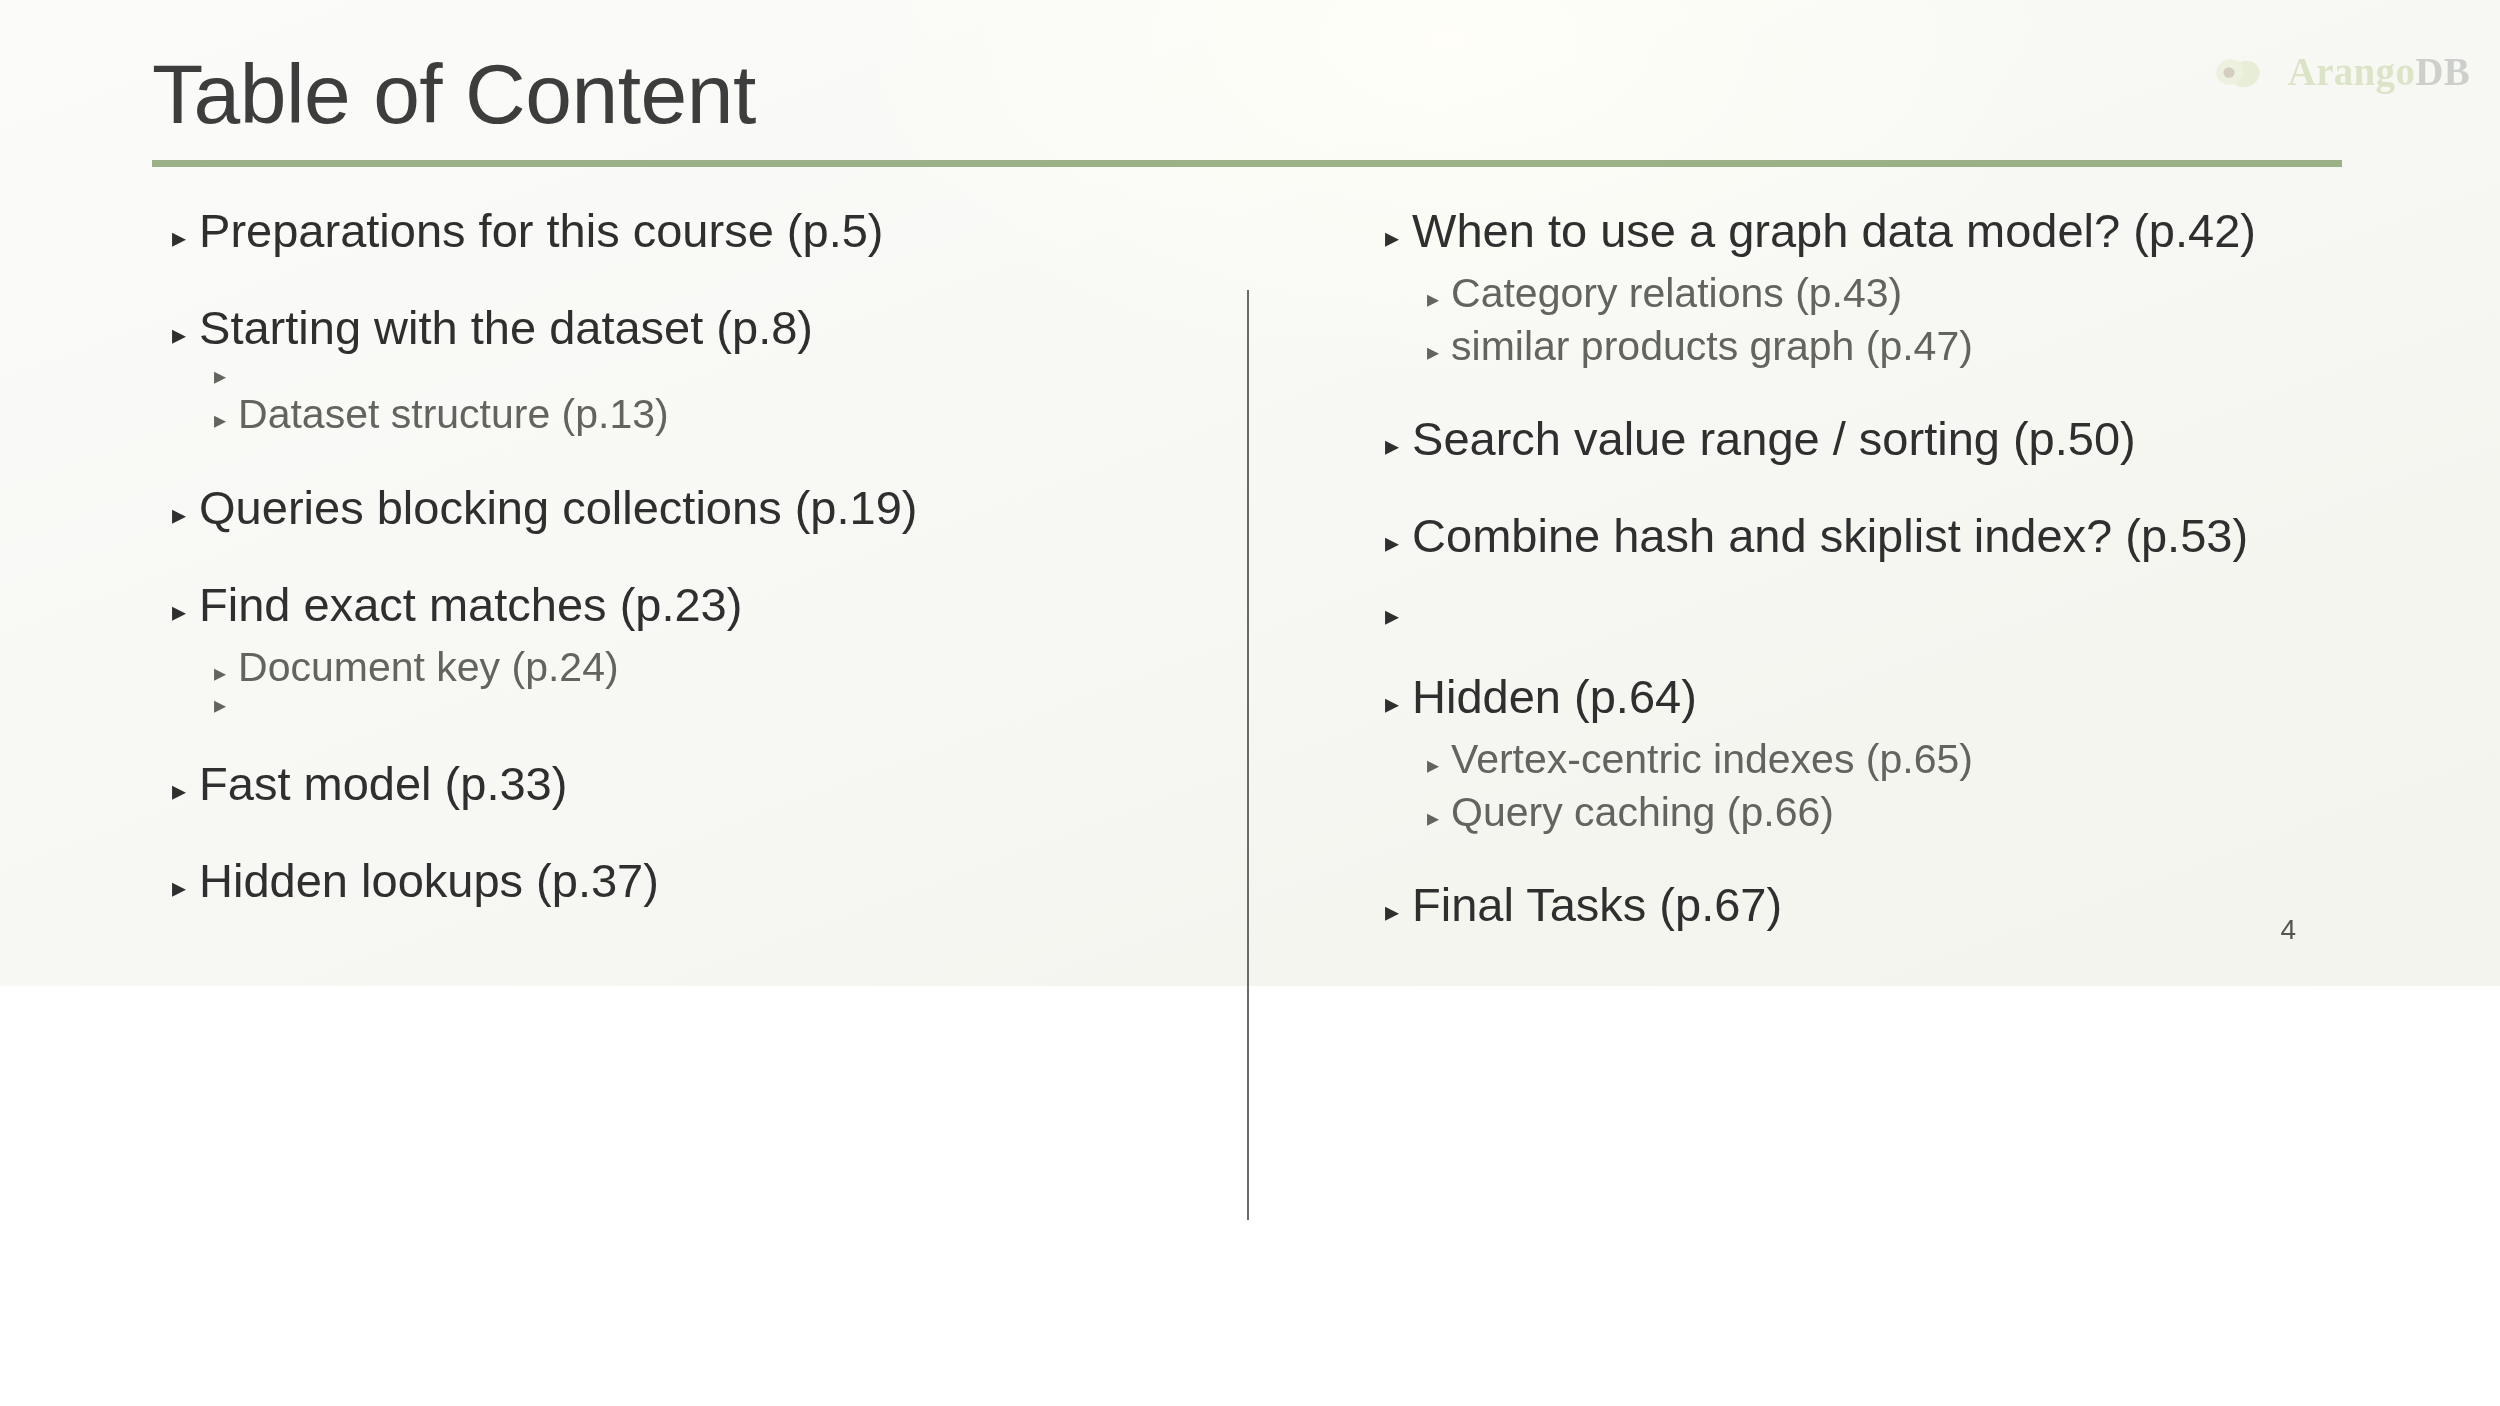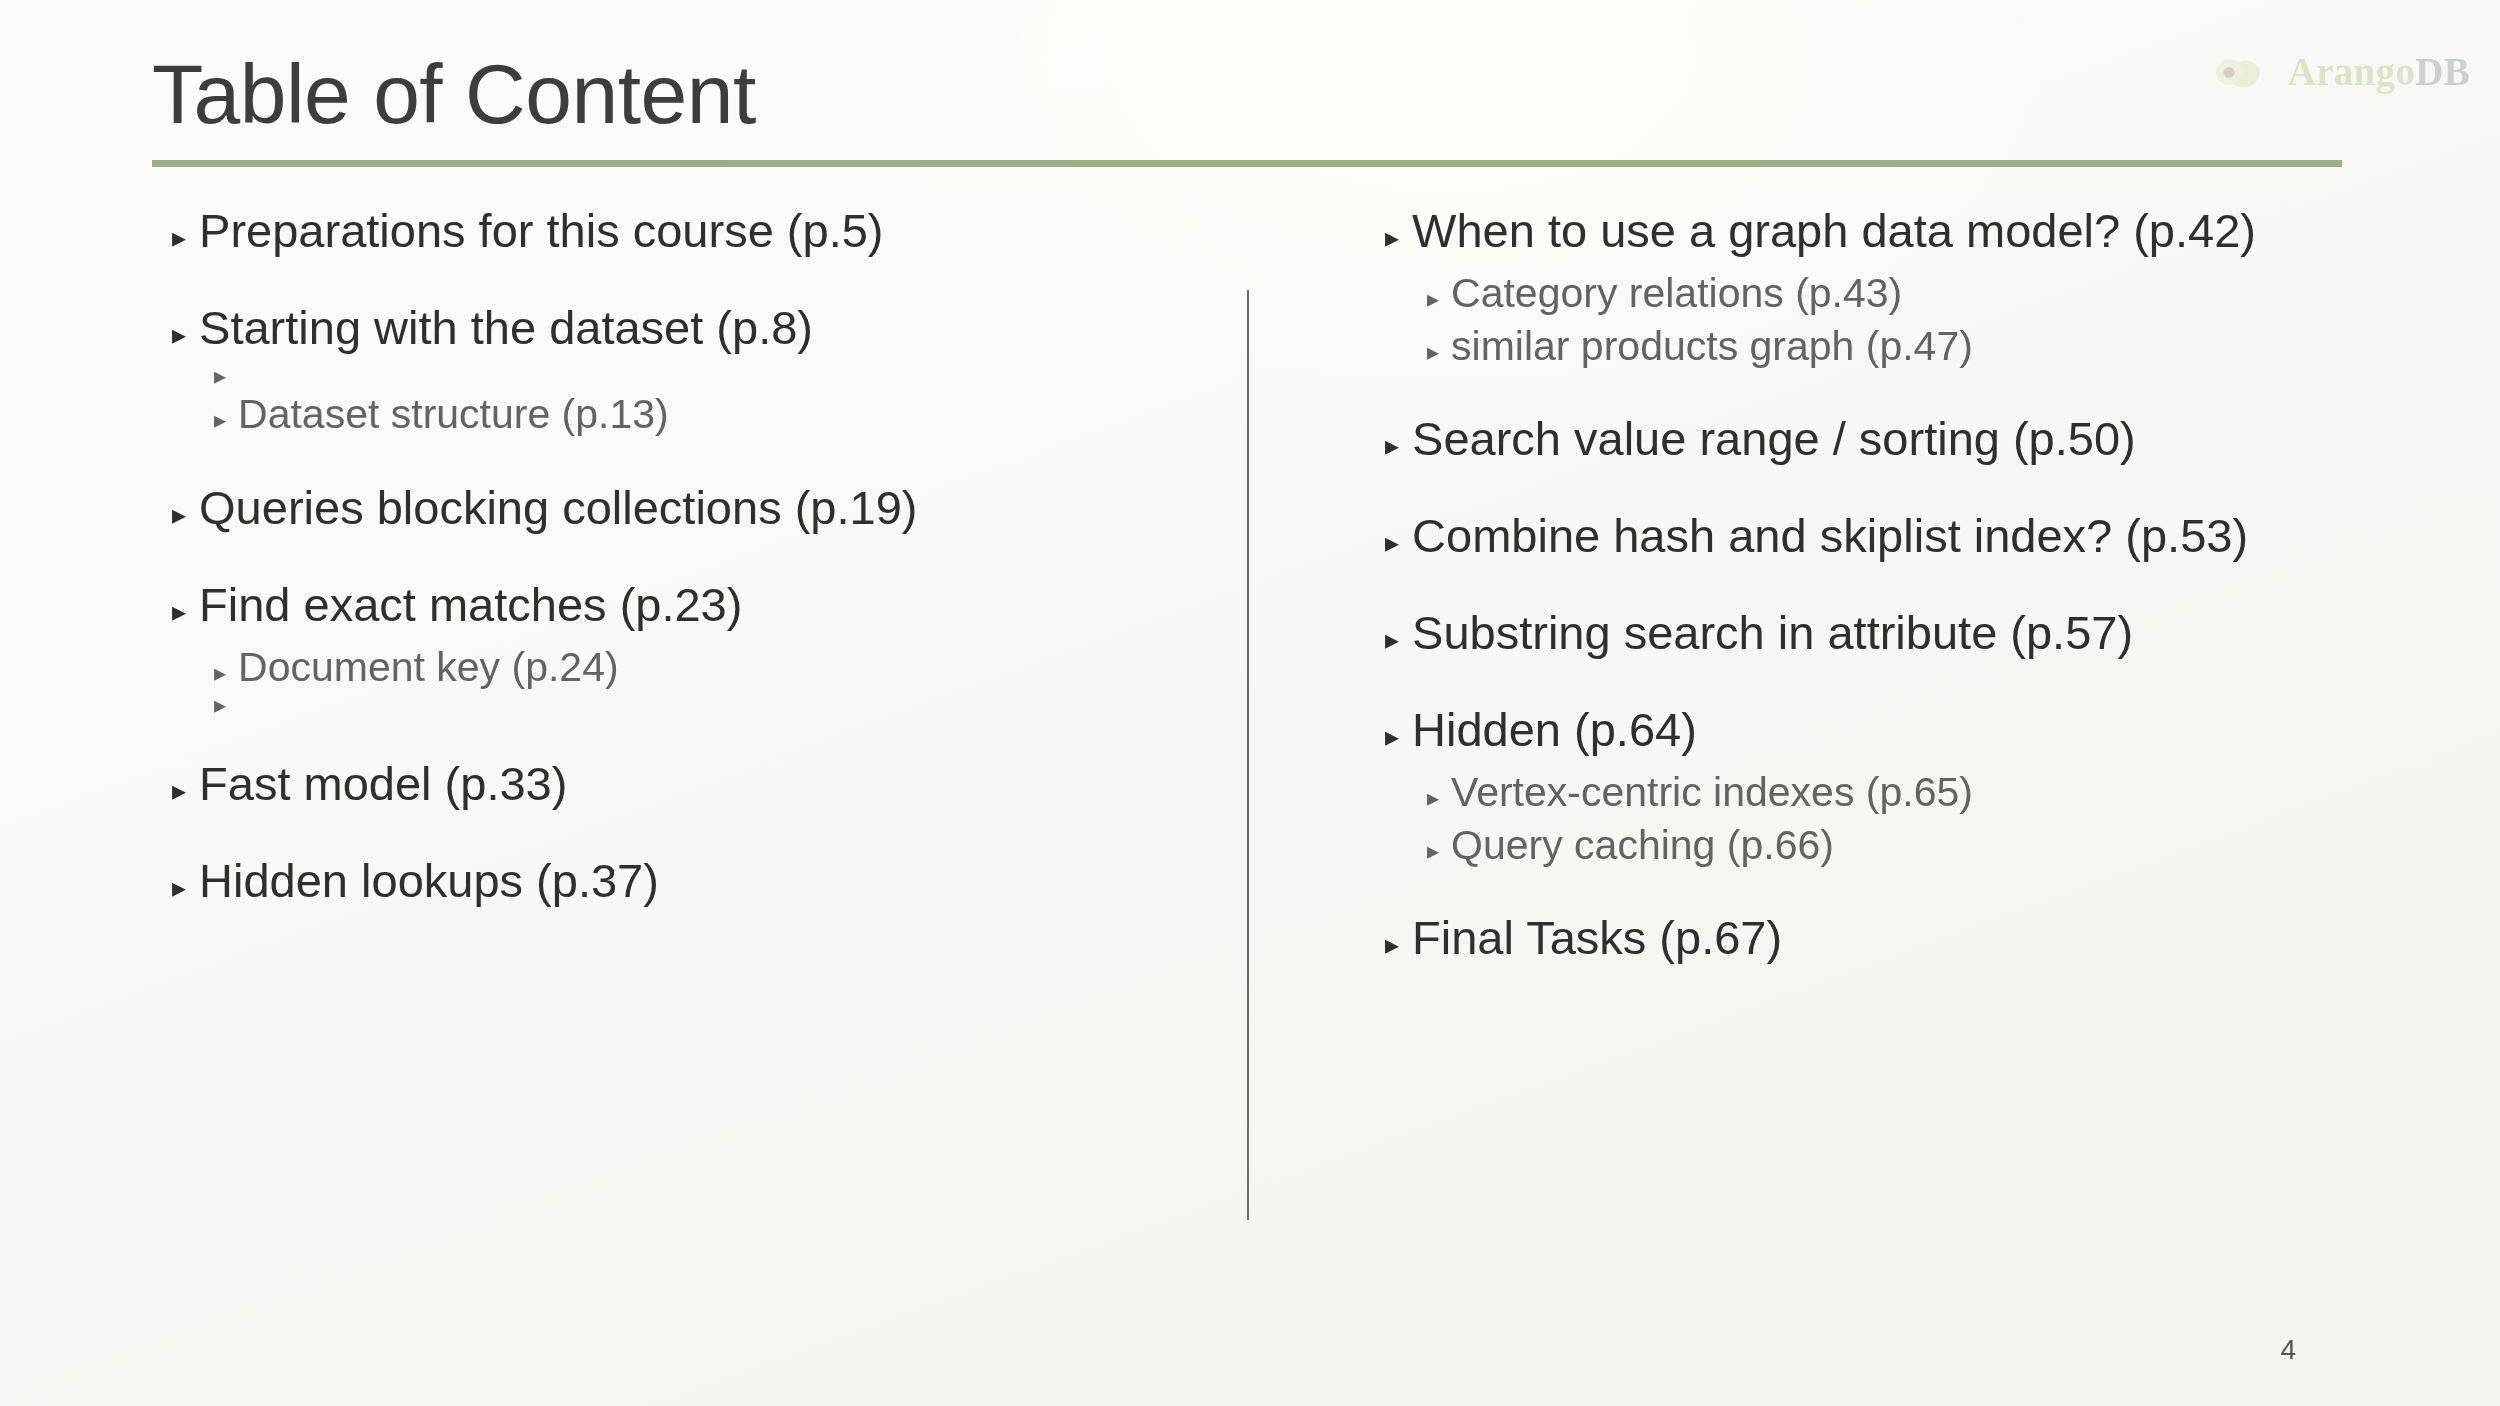--- a/index.html
+++ b/index.html
@@ -5,21 +5,21 @@
   * { margin:0; padding:0; box-sizing:border-box; }
 
   html, body {
     width:2500px; height:1406px;
     overflow:hidden;
     font-family:"Liberation Sans", sans-serif;
   }
 
   #slide {
     position:relative;
-    width:2500px; height:1406px;
+    width:2500px; height:986px;
     background:
       radial-gradient(ellipse 900px 500px at 58% 4%, rgba(255,255,248,0.95) 0%, rgba(250,250,245,0) 70%),
       linear-gradient(160deg, #fbfbf9 0%, #f8f8f5 40%, #f5f5f0 75%, #f3f4ee 100%);
   }
 
   
   #header {
     position:absolute;
     left:0; top:0; width:2500px; height:175px;
   }
@@ -236,21 +236,20 @@
         </div>
         <div class="group">
           <div class="bullet b1">
             <span class="marker">▸</span>
             <span>Combine hash and skiplist index? (p.53)</span>
           </div>
         </div>
         <div class="group">
           <div class="bullet b1">
             <span class="marker">▸</span>
-            <span>Substring search in attribute (p.57)</span>
           </div>
         </div>
         <div class="group">
           <div class="bullet b1">
             <span class="marker">▸</span>
             <span>Hidden (p.64)</span>
           </div>
           <div class="subgroup">
             <div class="bullet b2">
               <span class="marker">▸</span>

